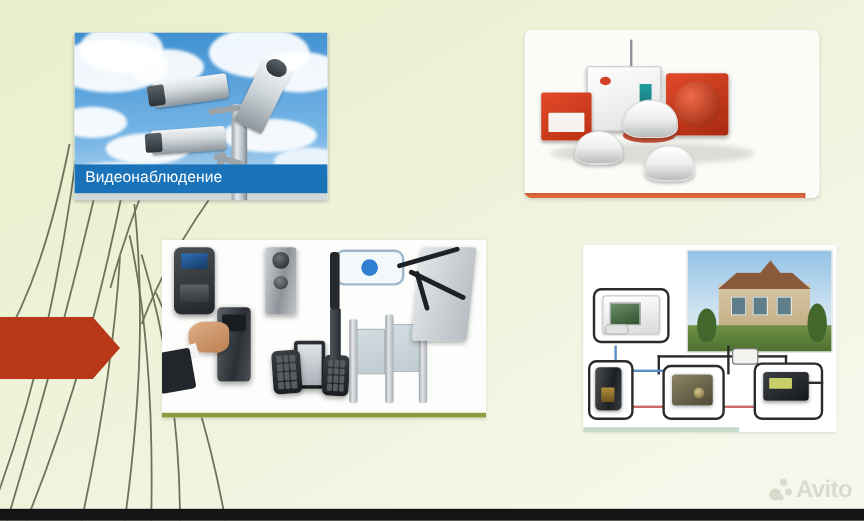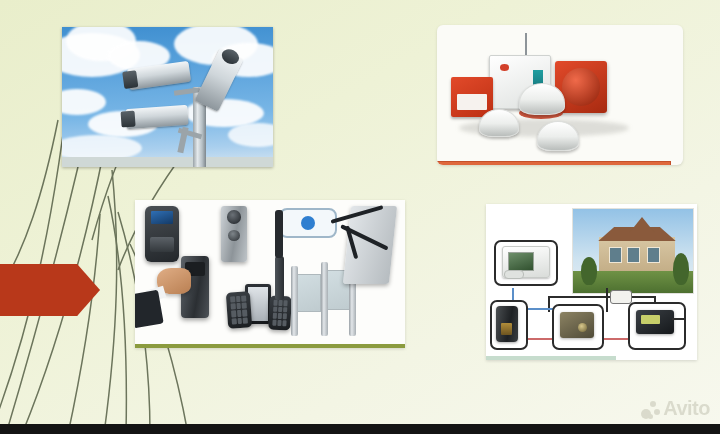--- a/index.html
+++ b/index.html
@@ -155,21 +155,21 @@
        background:radial-gradient(circle at 40% 35%,#d9c98e,#6b5f33);}
   .psu{position:absolute;background:linear-gradient(150deg,#3b4045,#15181b);border-radius:3px;
        box-shadow:0 1px 3px rgba(0,0,0,.35);}
   .psu .lbl{position:absolute;left:12%;top:22%;width:50%;height:36%;background:#c7cf6a;border-radius:1px;}
   .wire{position:absolute;background:#2c2c2c;}
   .wire.blue{background:#5b8fc9;}
   .wire.red{background:#cc6a6a;}
   .jbox{position:absolute;border:1px solid #777;border-radius:3px;background:#f2f2ee;}
 
   
-  .avito{position:absolute;right:10px;bottom:14px;display:flex;align-items:flex-end;
+  .avito{position:absolute;right:10px;bottom:14px;display:flex;align-items:center;
      opacity:.30;pointer-events:none;}
   .avito .dots{position:relative;width:19px;height:19px;margin-right:3px;}
   .avito .dots i{position:absolute;border-radius:50%;background:#9b9b86;}
   .avito .w{font-size:20px;font-weight:bold;color:#9b9b86;letter-spacing:-.5px;}
 
   .botbar{position:absolute;left:0;bottom:0;width:100%;height:10px;background:#141414;}
 </style>
 </head>
 <body>
 
@@ -219,20 +219,21 @@
       <div class="cam-body" style="left:144px;top:24px;width:26px;height:58px;transform:rotate(26deg);">
         <div class="cam-lens" style="left:4px;top:-4px;width:18px;height:14px;border-radius:50%;"></div>
       </div>
 
       <div class="cam-arm" style="left:116px;top:104px;width:24px;height:5px;transform:rotate(16deg);"></div>
       <div class="cam-body" style="left:64px;top:80px;width:62px;height:20px;transform:rotate(-4deg);">
         <div class="cam-lens" style="left:-5px;top:2px;width:14px;height:16px;"></div>
       </div>
       <div class="cam-arm" style="left:118px;top:100px;width:6px;height:26px;transform:rotate(12deg);"></div>
     </div>
+    <div class="cap blue" style="left:0;top:110px;width:211px;height:24px;">Видеонаблюдение</div>
   </div>
 
   <div class="card" id="fire">
     <div class="photo">
       <div class="shadow" style="left:22px;top:94px;width:170px;height:18px;"></div>
 
       <div class="fi antenna" style="left:88px;top:8px;height:28px;"></div>
 
       <div class="fi panel" style="left:52px;top:30px;width:60px;height:52px;">
         <div class="dot"></div>

